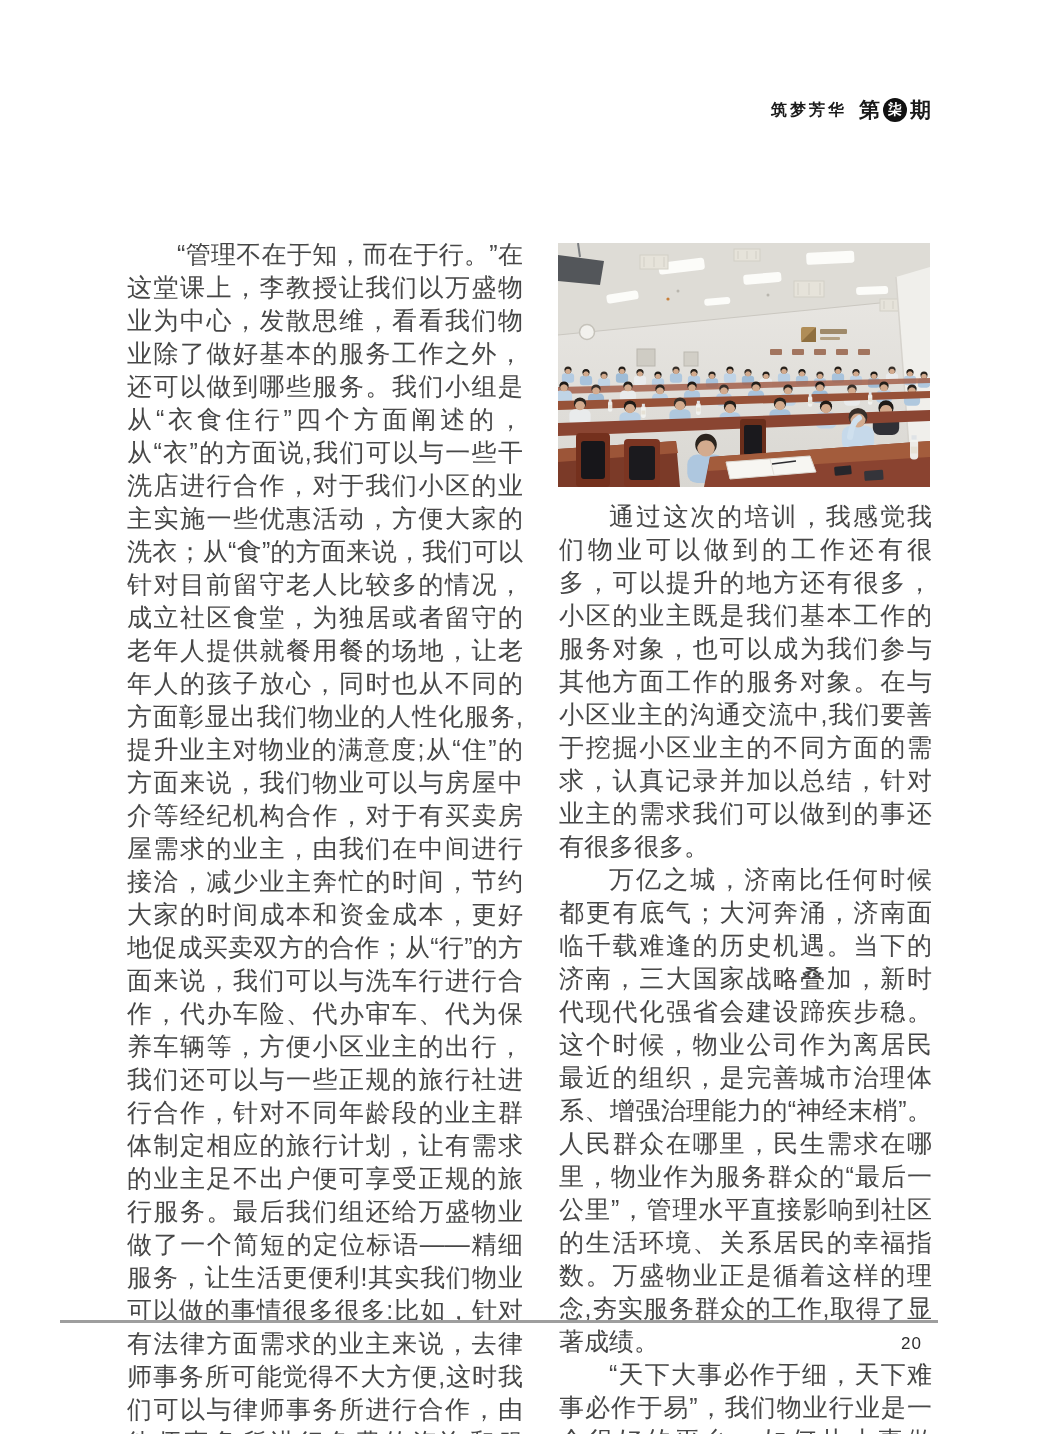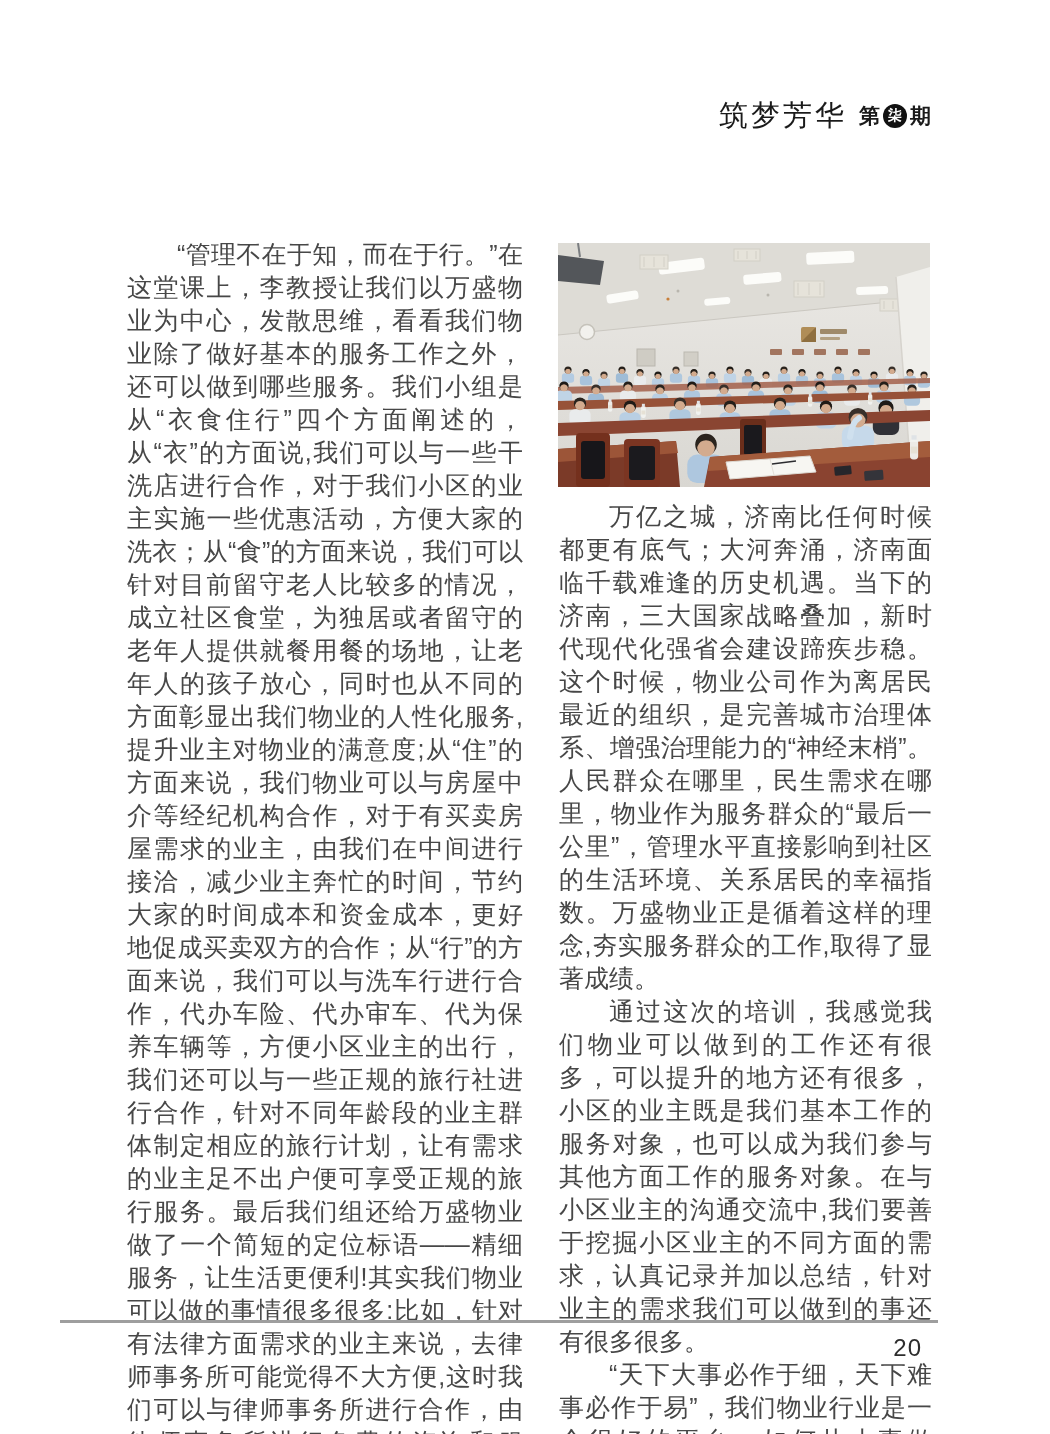--- a/index.html
+++ b/index.html
@@ -7,21 +7,21 @@
     width:1050px;height:1434px;position:relative;background:#ffffff;
     font-family:"Liberation Sans","DejaVu Sans",sans-serif;
   }
   .page{position:absolute;inset:0;background:#ffffff;overflow:hidden;}
 
   
   .header{
     position:absolute;top:96px;right:119px;
     display:flex;align-items:center;gap:12px;color:#1a1a1a;
   }
-  .mag-title{font-weight:400;font-size:29px;letter-spacing:3px;}
+  .mag-title{font-weight:700;font-size:16px;letter-spacing:3px;}
   .issue{display:flex;align-items:center;gap:3px;font-weight:700;font-size:21px;}
   .issue-badge{
     width:24px;height:24px;border-radius:50%;background:#111111;color:#ffffff;
     font-size:14px;font-weight:700;display:flex;align-items:center;justify-content:center;
   }
 
   
   .photo{
     position:absolute;left:558px;top:243px;width:372px;height:244px;
     overflow:hidden;background:#e7e6e2;
@@ -33,21 +33,21 @@
     position:absolute;color:#474747;font-size:25px;line-height:33px;
     text-align:justify;letter-spacing:0px;
   }
   .col p{margin:0;text-indent:2em;}
   .left-col{left:127px;top:238px;width:396px;}
   .right-col{left:559px;top:500px;width:373px;}
 
   
   .footer-rule{position:absolute;left:60px;top:1320px;width:878px;height:3px;background:#9e9e9e;}
   .page-number{
-    position:absolute;top:1334px;right:128px;font-size:24px;color:#2d2d2d;
+    position:absolute;top:1334px;right:128px;font-size:17px;color:#2d2d2d;
     letter-spacing:1px;font-weight:500;
   }
 </style>
 </head>
 <body>
 
 <div class="page">
 
   <div class="header">
     <span class="mag-title">筑梦芳华</span>
@@ -442,21 +442,21 @@
           </g>
         </g>
     </svg>
   </div>
 
   <div class="col left-col">
     <p>“管理不在于知，而在于行。”在这堂课上，李教授让我们以万盛物业为中心，发散思维，看看我们物业除了做好基本的服务工作之外，还可以做到哪些服务。我们小组是从“衣食住行”四个方面阐述的，从“衣”的方面说,我们可以与一些干洗店进行合作，对于我们小区的业主实施一些优惠活动，方便大家的洗衣；从“食”的方面来说，我们可以针对目前留守老人比较多的情况，成立社区食堂，为独居或者留守的老年人提供就餐用餐的场地，让老年人的孩子放心，同时也从不同的方面彰显出我们物业的人性化服务,提升业主对物业的满意度;从“住”的方面来说，我们物业可以与房屋中介等经纪机构合作，对于有买卖房屋需求的业主，由我们在中间进行接洽，减少业主奔忙的时间，节约大家的时间成本和资金成本，更好地促成买卖双方的合作；从“行”的方面来说，我们可以与洗车行进行合作，代办车险、代办审车、代为保养车辆等，方便小区业主的出行，我们还可以与一些正规的旅行社进行合作，针对不同年龄段的业主群体制定相应的旅行计划，让有需求的业主足不出户便可享受正规的旅行服务。最后我们组还给万盛物业做了一个简短的定位标语——精细服务，让生活更便利!其实我们物业可以做的事情很多很多:比如，针对有法律方面需求的业主来说，去律师事务所可能觉得不大方便,这时我们可以与律师事务所进行合作，由律师事务所进行免费的咨询和服务，如果我们小区的业主有诉讼方面的需求，那么律师事务所可以给与我们小区的业主一定的优惠,让大家实现双赢。此外，物业还可以与一些培训机构进行合作，对于小区内的学生进行一定程度的接送和管理，配合培训机构做好相应的服务工作等等。</p>
   </div>
 
   <div class="col right-col">
+    <p>通过这次的培训，我感觉我们物业可以做到的工作还有很多，可以提升的地方还有很多，小区的业主既是我们基本工作的服务对象，也可以成为我们参与其他方面工作的服务对象。在与小区业主的沟通交流中,我们要善于挖掘小区业主的不同方面的需求，认真记录并加以总结，针对业主的需求我们可以做到的事还有很多很多。</p>
     <p>万亿之城，济南比任何时候都更有底气；大河奔涌，济南面临千载难逢的历史机遇。当下的济南，三大国家战略叠加，新时代现代化强省会建设蹄疾步稳。这个时候，物业公司作为离居民最近的组织，是完善城市治理体系、增强治理能力的“神经末梢”。人民群众在哪里，民生需求在哪里，物业作为服务群众的“最后一公里”，管理水平直接影响到社区的生活环境、关系居民的幸福指数。万盛物业正是循着这样的理念,夯实服务群众的工作,取得了显著成绩。</p>
-    <p>通过这次的培训，我感觉我们物业可以做到的工作还有很多，可以提升的地方还有很多，小区的业主既是我们基本工作的服务对象，也可以成为我们参与其他方面工作的服务对象。在与小区业主的沟通交流中,我们要善于挖掘小区业主的不同方面的需求，认真记录并加以总结，针对业主的需求我们可以做到的事还有很多很多。</p>
     <p>“天下大事必作于细，天下难事必作于易”，我们物业行业是一个很好的平台，如何从小事做起，从易事做起，做得更好，做得更精，这是一个值得我们每一个物业人深思的问题!精细服务，不困于情；不念过往，不畏将来!期待我们万盛物业的明天会更加美好!</p>
   </div>
 
   <div class="footer-rule"></div>
   <div class="page-number">20</div>
 
 </div>
 
 </body></html>

